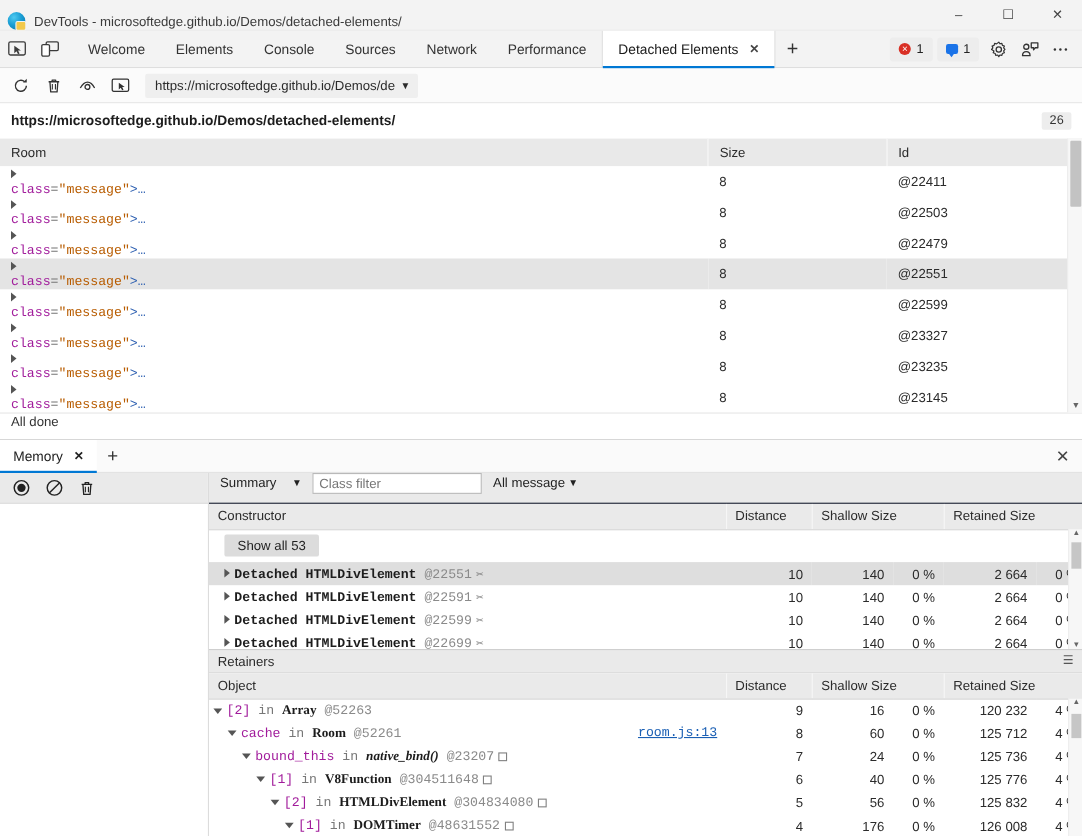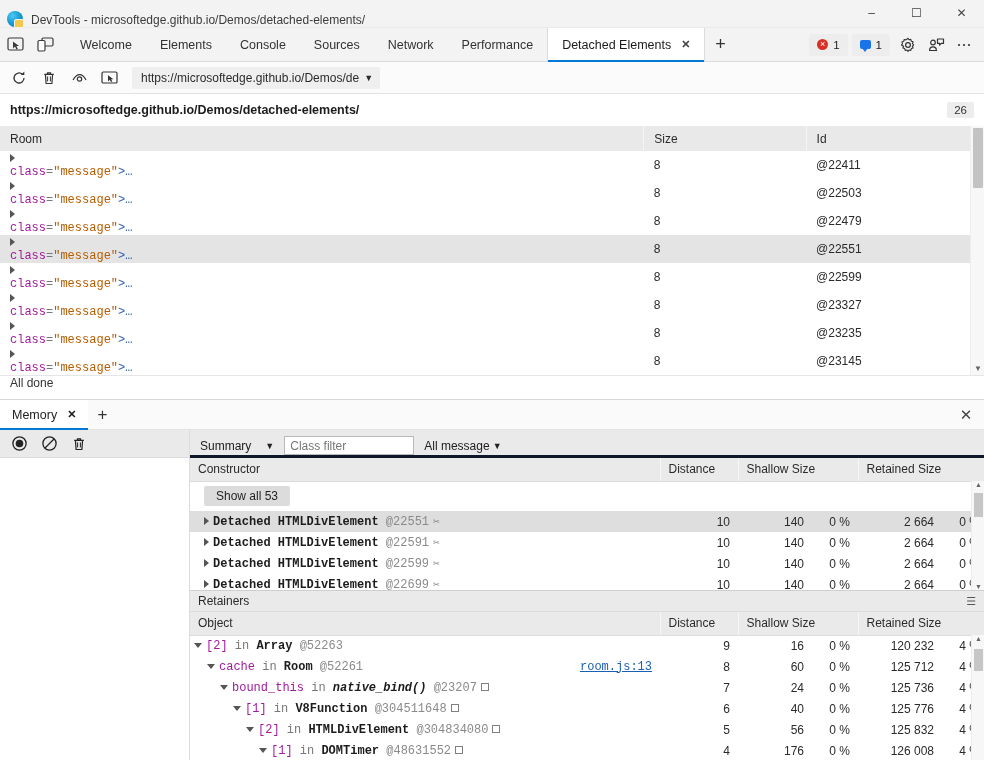--- a/index.html
+++ b/index.html
@@ -195,31 +195,31 @@
     width: 26px; height: 22px; display: flex;
     align-items: center; justify-content: center; color: #222;
   }
   #profiles-hdr {
     height: 26px; display: flex; align-items: center; padding: 0 10px;
     background: #e9e9e9; font-size: 12px; color: #2b2b2b;
     border-bottom: 1px solid #dcdcdc;
   }
   #mem-right { flex: 1; display: flex; flex-direction: column; min-width: 0; }
   #mem-toolbar {
-    height: 28px; display: flex; align-items: flex-end; gap: 8px;
-    padding: 0 8px; background: #eaeaea; border-bottom: 3px solid #0f172a;
+    height: 28px; display: flex; align-items: flex-start; gap: 8px;
+    padding: 0 8px; background: #eaeaea; border-bottom: 1px solid #0f172a;
   }
   .msel {
     display: flex; align-items: center; gap: 14px;
     font-size: 12px; color: #222; padding: 2px 2px;
   }
   .msel .caret { font-size: 9px; }
   .msel.compact { gap: 3px; }
   #class-filter {
-    width: 130px; height: 19px; border: 1px solid #b9b9b9; background: #fff;
+    width: 154px; height: 19px; border: 1px solid #b9b9b9; background: #fff;
     font-size: 12px; padding: 0 5px; color: #222;
     font-family: "Liberation Sans", sans-serif;
   }
   #class-filter::placeholder { color: #767676; }
 
   .gtable { width: 100%; border-collapse: collapse; table-layout: fixed; }
   .gtable thead th {
     background: #eaeaea; height: 23px; font-weight: normal; font-size: 12px;
     color: #2b2b2b; text-align: left; padding: 0 8px;
     border-right: 1px solid #f6f6f6; border-bottom: 1px solid #dcdcdc;
@@ -256,21 +256,21 @@
 
   #retainers-bar {
     height: 22px; display: flex; align-items: center; padding: 0 8px;
     background: #eaeaea; border-top: 1px solid #cfcfcf;
     border-bottom: 1px solid #dcdcdc; font-size: 12px; color: #2b2b2b;
   }
   #retainers-menu { margin-left: auto; color: #555; font-size: 11px; line-height: 1; }
   .ret-obj { white-space: nowrap; }
   .ridx { color: #a11b9b; }
   .rin { color: #777; }
-  .rcls { font-weight: bold; color: #1c1c1c; }
+  .rcls { font-weight: bold; color: #1c1c1c; font-family: Liberation Serif, serif; }
   .rcls.ital { font-style: italic; font-weight: bold; }
   .rlink { color: #1a5fb4; text-decoration: underline; float: right; }
   .sqbox {
     display: inline-block; width: 8px; height: 8px;
     border: 1px solid #808080; margin-left: 4px; vertical-align: middle;
   }
   #ret-scroll {
     position: absolute; right: 0; top: 23px; bottom: 0; width: 13px;
     background: #f7f7f7; border-left: 1px solid #ededed;
   }

